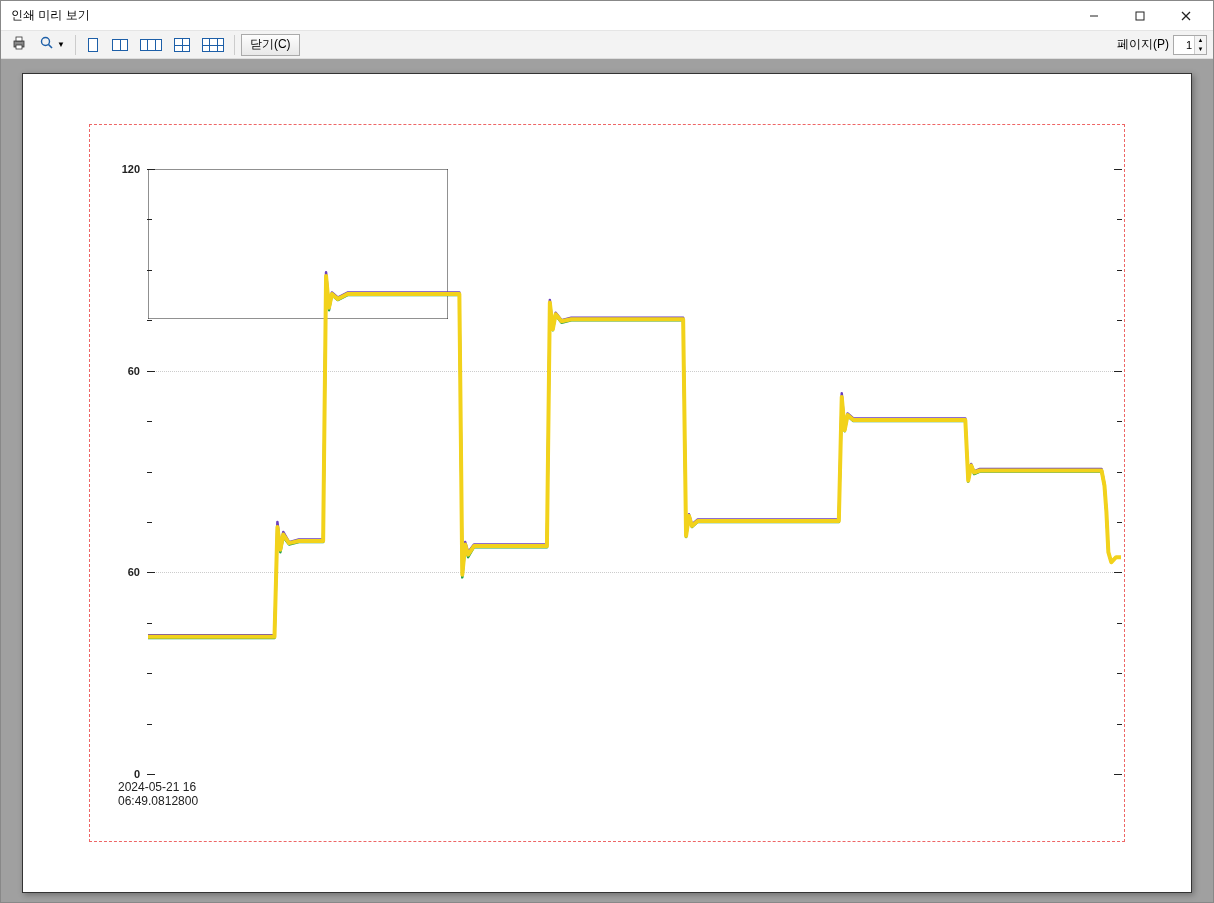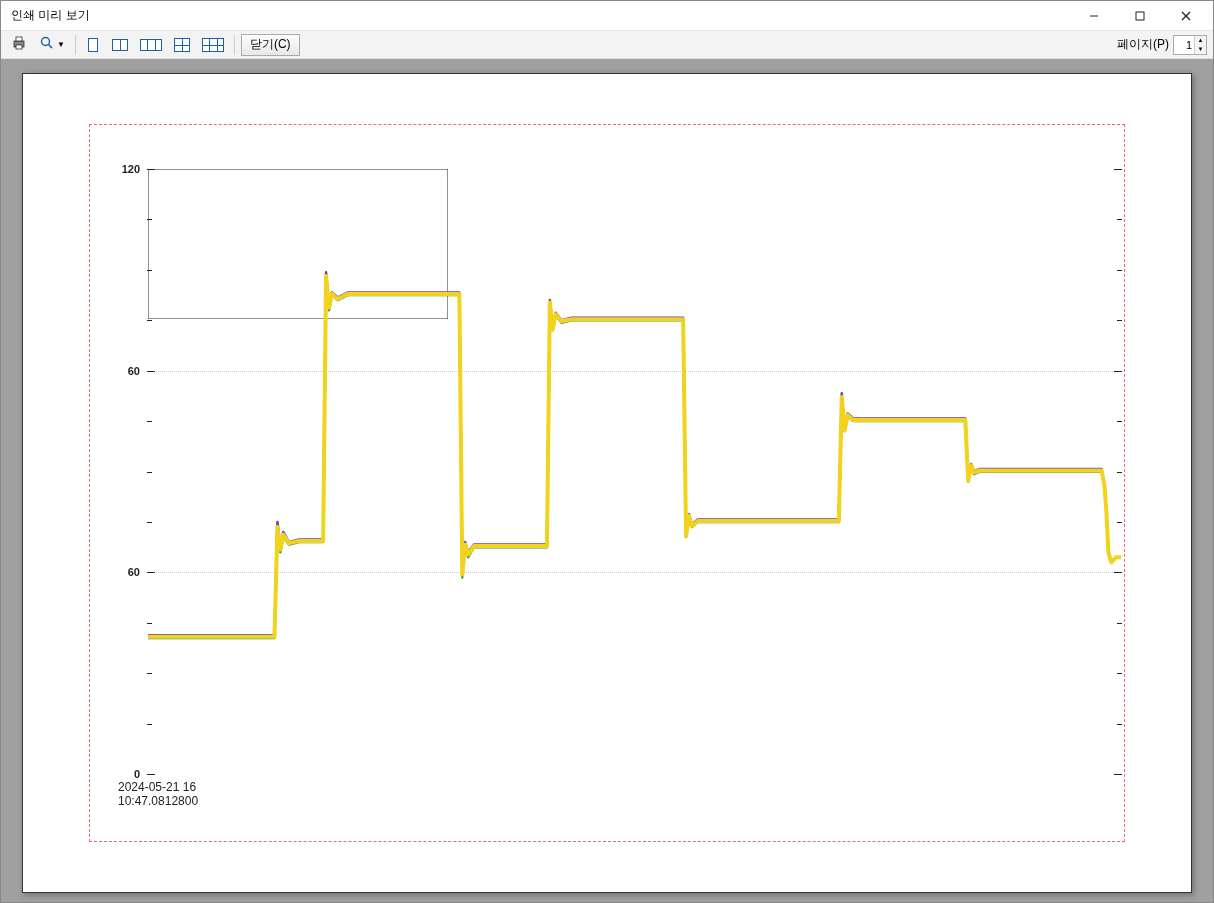--- a/index.html
+++ b/index.html
@@ -285,21 +285,21 @@
         <div class="yaxis-label" style="top:0%">120</div>
         <div class="yaxis-label" style="top:33.33%">60</div>
         <div class="yaxis-label" style="top:66.67%">60</div>
         <div class="yaxis-label" style="top:100%">0</div>
 
         <div class="hgrid" style="top:33.33%"></div>
         <div class="hgrid" style="top:66.67%"></div>
 
         <div class="xaxis-label" style="left:-30px;">
           <div>2024-05-21 16</div>
-          <div>10:47.0812800</div>
+          <div>06:49.0812800</div>
         </div>
 
         <svg class="trace" id="trace-svg" viewBox="0 0 1000 1000" preserveAspectRatio="none">
             <path d="M0.00,775.00 L130.00,775.00 L133.00,600.00 L136.00,633.33 L139.00,608.33 L145.00,620.83 L155.00,616.67 L180.00,616.67 L183.00,183.33 L186.00,233.33 L189.00,208.33 L195.00,216.67 L205.00,208.33 L320.00,208.33 L323.00,675.00 L326.00,625.00 L329.00,641.67 L335.00,625.00 L345.00,625.00 L410.00,625.00 L413.00,225.00 L416.00,266.67 L419.00,241.67 L425.00,254.17 L435.00,250.00 L550.00,250.00 L553.00,608.33 L556.00,575.00 L559.00,591.67 L565.00,583.33 L575.00,583.33 L710.00,583.33 L713.00,383.33 L716.00,433.33 L719.00,408.33 L725.00,416.67 L735.00,416.67 L840.00,416.67 L843.00,516.67 L846.00,491.67 L849.00,504.17 L855.00,500.00 L865.00,500.00 L980.00,500.00 L983.00,525.00 L985.00,566.67 L987.00,633.33 L990.00,650.00 L995.00,641.67 L1000.00,641.67 " fill="none" stroke="#1fa04a" stroke-width="2.5" vector-effect="non-scaling-stroke" stroke-linejoin="round"></path>
             <path d="M0.00,770.83 L130.00,770.83 L133.00,583.33 L136.00,625.00 L139.00,600.00 L145.00,616.67 L155.00,612.50 L180.00,612.50 L183.00,170.83 L186.00,225.00 L189.00,204.17 L195.00,212.50 L205.00,204.17 L320.00,204.17 L323.00,666.67 L326.00,616.67 L329.00,633.33 L335.00,620.83 L345.00,620.83 L410.00,620.83 L413.00,216.67 L416.00,262.50 L419.00,237.50 L425.00,250.00 L435.00,245.83 L550.00,245.83 L553.00,604.17 L556.00,570.83 L559.00,587.50 L565.00,579.17 L575.00,579.17 L710.00,579.17 L713.00,370.83 L716.00,429.17 L719.00,404.17 L725.00,412.50 L735.00,412.50 L840.00,412.50 L843.00,512.50 L846.00,487.50 L849.00,500.00 L855.00,495.83 L865.00,495.83 L980.00,495.83 L983.00,520.83 L985.00,566.67 L987.00,633.33 L990.00,650.00 L995.00,641.67 L1000.00,641.67 " fill="none" stroke="#6a3fbf" stroke-width="2.5" vector-effect="non-scaling-stroke" stroke-linejoin="round"></path>
             <path d="M0.00,773.33 L130.00,773.33 L133.00,591.67 L136.00,629.17 L139.00,604.17 L145.00,618.33 L155.00,615.00 L180.00,615.00 L183.00,176.67 L186.00,229.17 L189.00,206.67 L195.00,215.00 L205.00,206.67 L320.00,206.67 L323.00,670.83 L326.00,620.83 L329.00,637.50 L335.00,623.33 L345.00,623.33 L410.00,623.33 L413.00,220.83 L416.00,265.00 L419.00,240.00 L425.00,251.67 L435.00,248.33 L550.00,248.33 L553.00,606.67 L556.00,573.33 L559.00,590.00 L565.00,581.67 L575.00,581.67 L710.00,581.67 L713.00,376.67 L716.00,431.67 L719.00,406.67 L725.00,415.00 L735.00,415.00 L840.00,415.00 L843.00,515.00 L846.00,490.00 L849.00,501.67 L855.00,498.33 L865.00,498.33 L980.00,498.33 L983.00,523.33 L985.00,566.67 L987.00,633.33 L990.00,650.00 L995.00,641.67 L1000.00,641.67 " fill="none" stroke="#f2d21b" stroke-width="4" vector-effect="non-scaling-stroke" stroke-linejoin="round"></path>
           </svg>
 
         <div id="tick-container">
             <div class="tick-major" style="top: 100%;"></div>

